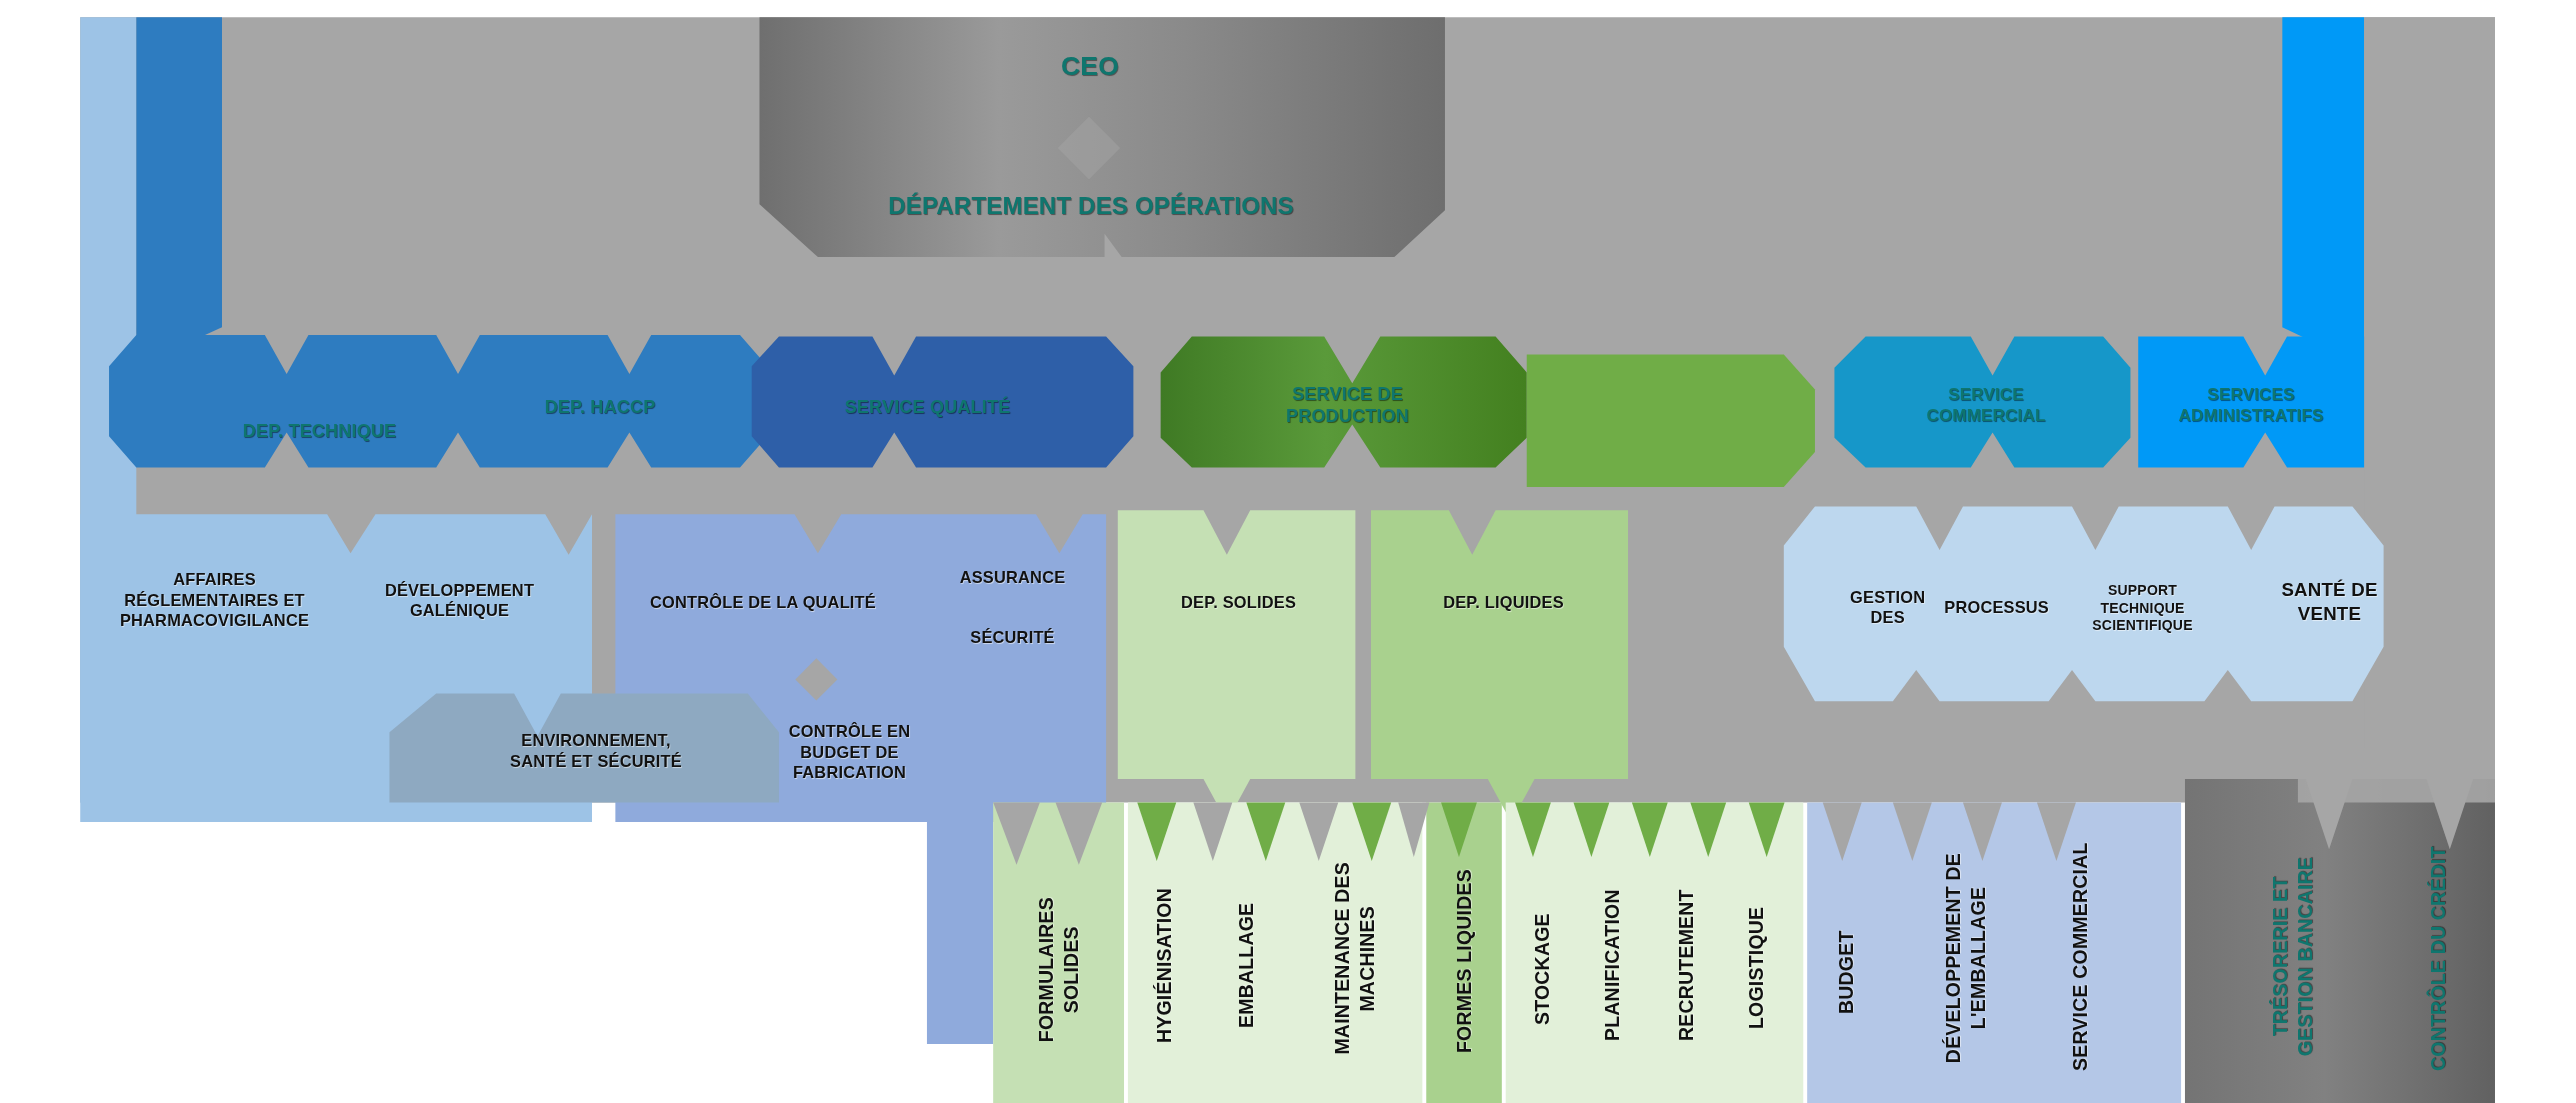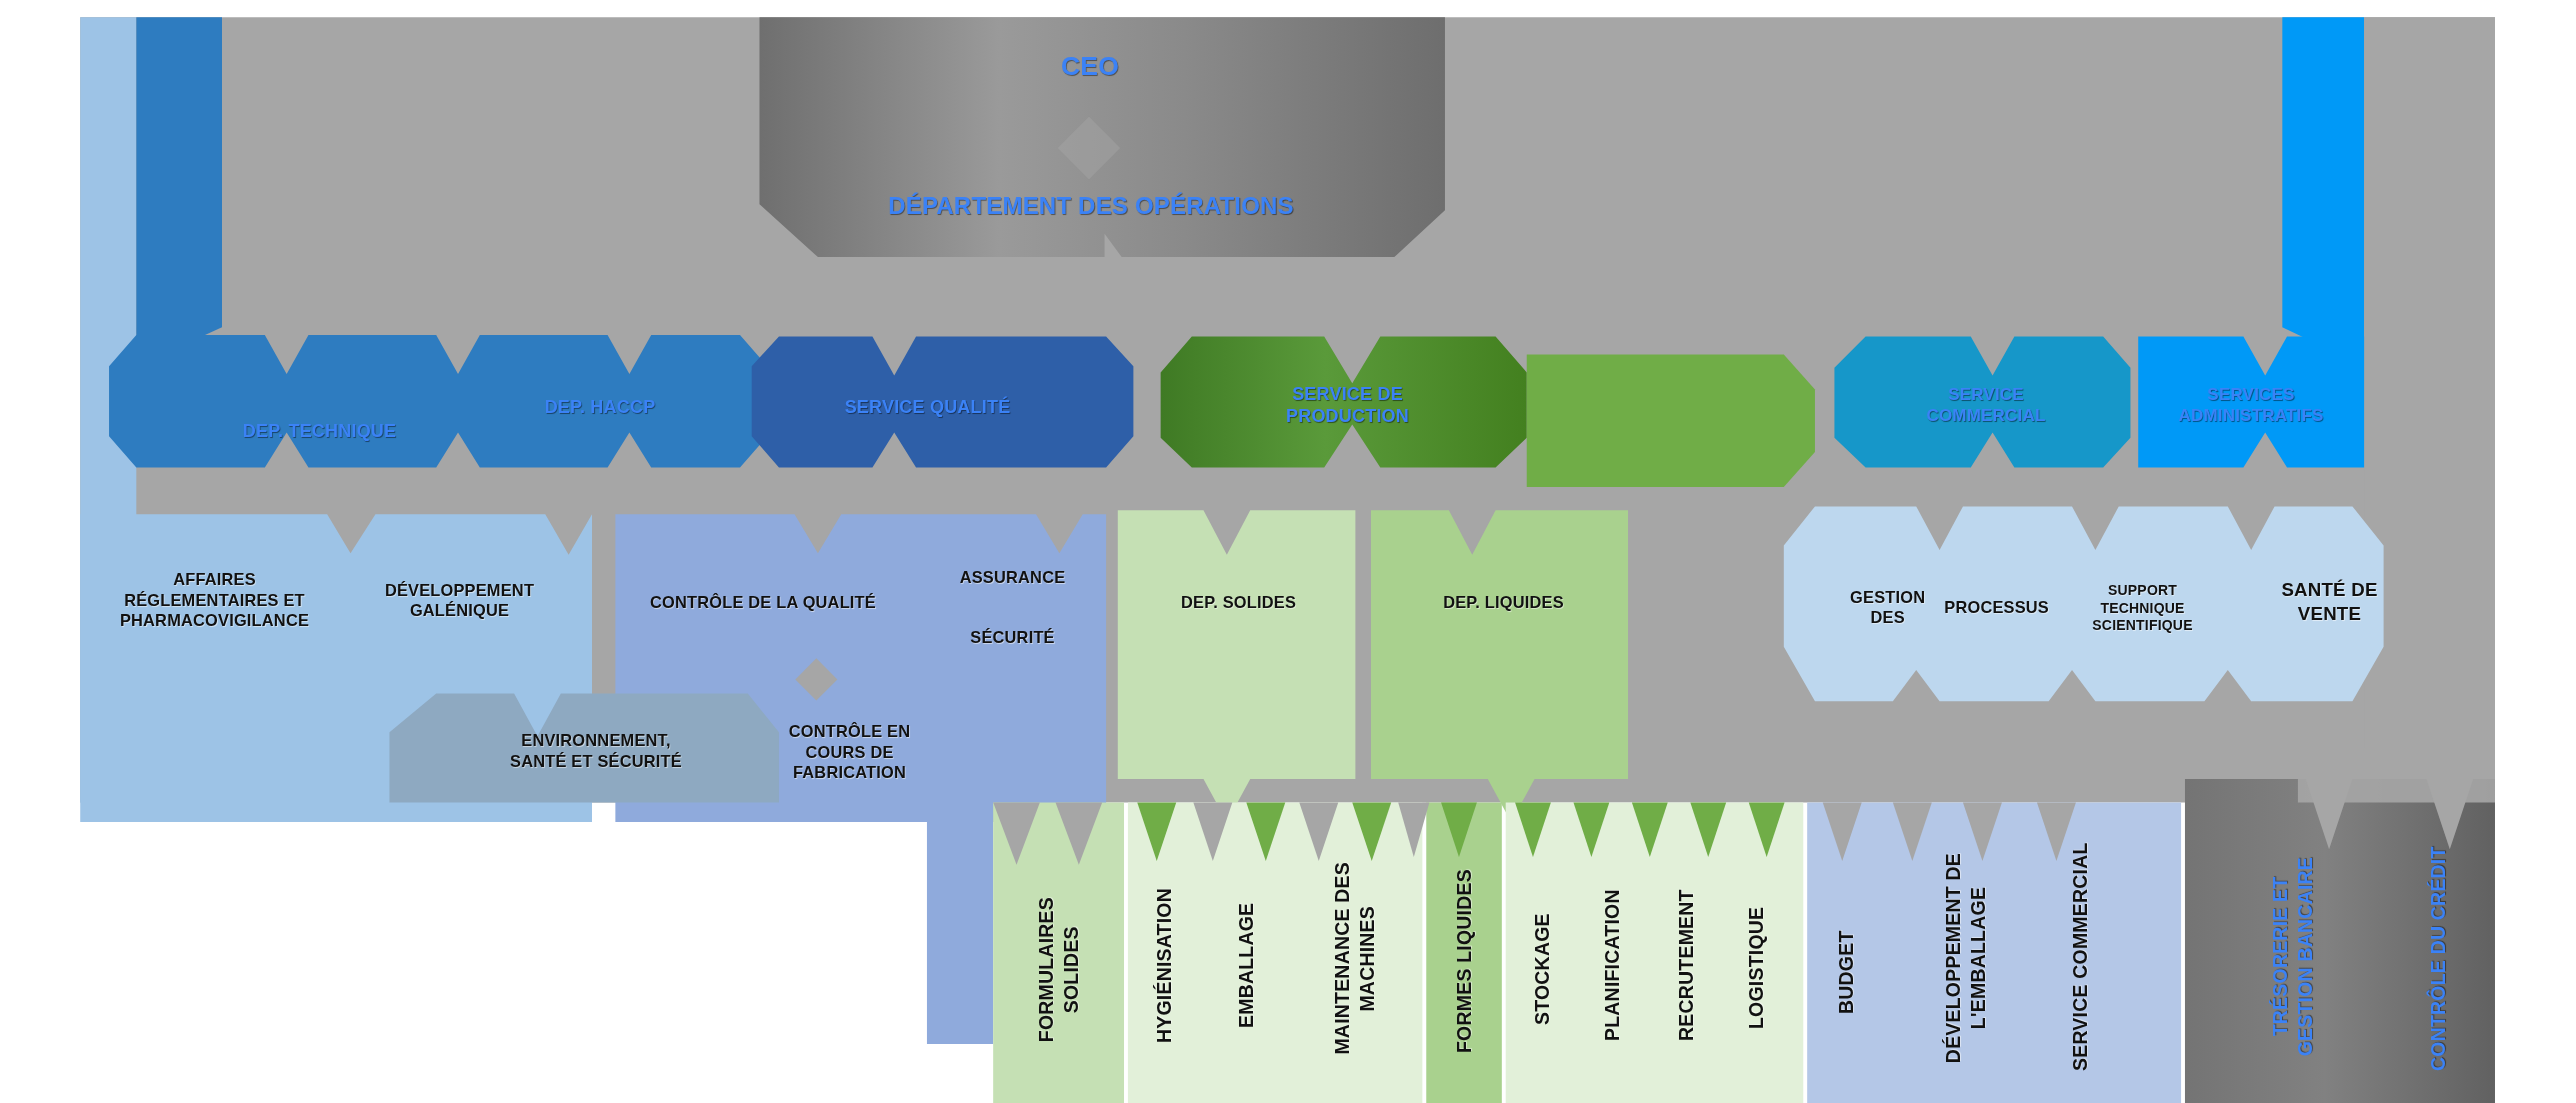--- a/index.html
+++ b/index.html
@@ -3,21 +3,21 @@
 <meta charset="utf-8">
 <style>
   html,body{margin:0;padding:0;background:#ffffff;}
   body{font-family:"Liberation Sans", sans-serif;}
   #stage{position:relative;width:2576px;height:1104px;background:#ffffff;overflow:hidden;}
   svg#org{position:absolute;left:0;top:0;width:2576px;height:1104px;display:block;}
 
   .lbl{position:absolute;display:flex;align-items:center;justify-content:center;
        text-align:center;font-weight:bold;line-height:1.25;pointer-events:none;
        letter-spacing:0.2px;}
-  .lbl-white{color:#3b82f6;text-shadow:0.8px 0.8px 0.8px rgba(0,0,0,.45);}
+  .lbl-white{color:#0f766e;text-shadow:0.8px 0.8px 0.8px rgba(0,0,0,.45);}
   .lbl-dark{color:#111111;text-shadow:0.8px 0.8px 0.8px rgba(255,255,255,.55);}
   .vert{writing-mode:vertical-rl;transform:rotate(180deg);white-space:nowrap;}
   .vert-wrap{writing-mode:vertical-rl;transform:rotate(180deg);}
 </style>
 </head>
 <body>
 
 <div id="stage">
 
 <svg id="org" viewBox="0 0 3307 1417" preserveAspectRatio="none">
@@ -266,21 +266,21 @@
   <span>SANTÉ DE</span>
   <span>VENTE</span>
 </div>
 
 <div class="lbl lbl-dark" style="left:440px;top:721px;width:312px;height:59px;font-size:16.4px;flex-direction:column;">
   <span>ENVIRONNEMENT,</span>
   <span>SANTÉ ET SÉCURITÉ</span>
 </div>
 <div class="lbl lbl-dark" style="left:756px;top:709px;width:187px;height:86px;font-size:16.4px;flex-direction:column;">
   <span>CONTRÔLE EN</span>
-  <span>COURS DE</span>
+  <span>BUDGET DE</span>
   <span>FABRICATION</span>
 </div>
 
 <div class="lbl lbl-dark" style="left:1009px;top:849px;width:101px;height:241px;font-size:19.5px;">
   <div class="vert-wrap" style="text-align:center;line-height:1.3;">
     <span>FORMULAIRES</span><br>
     <span>SOLIDES</span>
   </div>
 </div>
 

